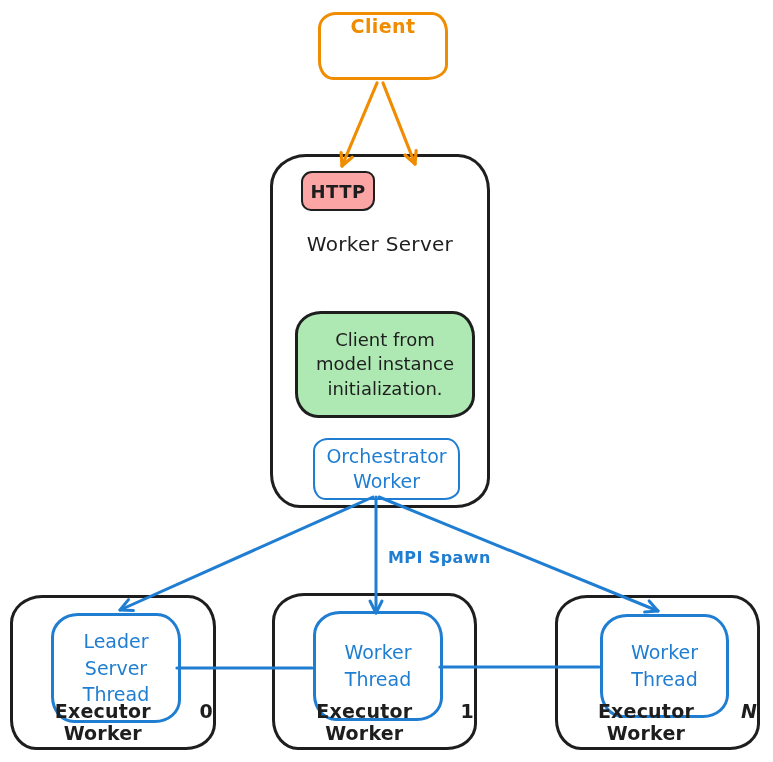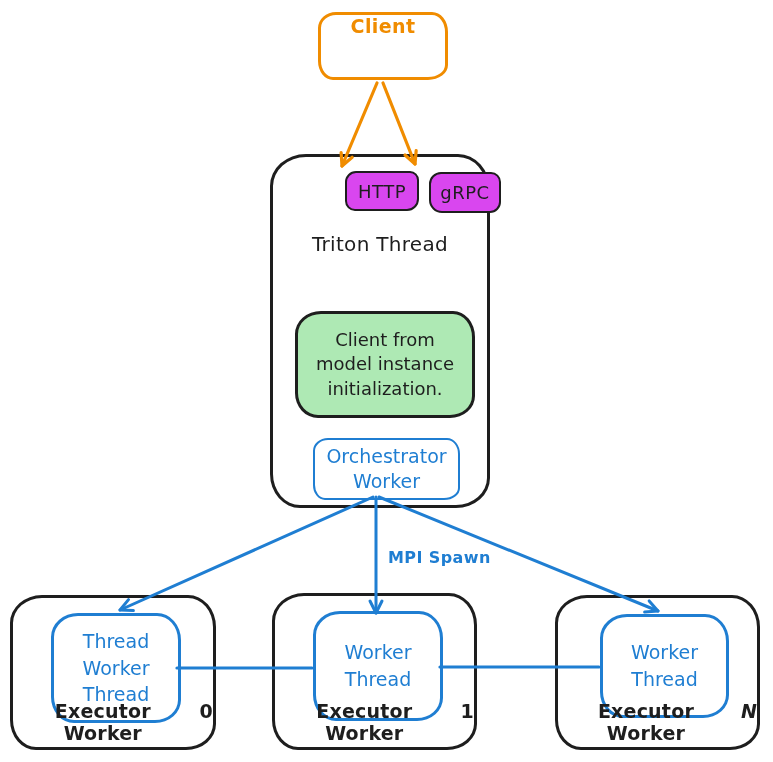--- a/index.html
+++ b/index.html
@@ -20,23 +20,23 @@
        display:flex;justify-content:center;text-align:center;}
   
   .client{left:318px;top:12px;width:130px;height:68px;
           border:3.2px solid var(--orange);color:var(--orange);
           border-radius:18px 16px 20px 15px / 16px 20px 15px 19px;
           font-size:19px;font-weight:bold;letter-spacing:.4px;}
   
   .triton{left:270px;top:154px;width:220px;height:354px;
           border-radius:36px 32px 34px 30px / 32px 36px 30px 34px;
           display:block;}
-  .proto{position:absolute;background:#d946ef;border:2.6px solid var(--ink);
+  .proto{position:absolute;background:#fca5a5;border:2.6px solid var(--ink);
          display:flex;align-items:center;justify-content:center;
-         font-size:18px;font-weight:normal;letter-spacing:.5px;margin-left:44px;}
+         font-size:18px;font-weight:bold;letter-spacing:.5px;}
   .http{left:28px;top:14px;width:74px;height:40px;border-radius:11px 9px 12px 10px;}
   .grpc{left:112px;top:15px;width:72px;height:41px;border-radius:12px 10px 11px 13px;}
   .triton-title{position:absolute;left:0;top:74px;width:100%;text-align:center;
                 font-size:20px;line-height:1.35;letter-spacing:.3px;}
   .note{position:absolute;left:22px;top:154px;width:180px;height:107px;
         background:var(--note-fill);border:3px solid var(--ink);
         border-radius:26px 22px 25px 23px / 23px 26px 22px 25px;
         display:flex;align-items:center;justify-content:center;text-align:center;
         font-size:18px;line-height:1.35;padding:4px 8px;}
   .orch{position:absolute;left:40px;top:281px;width:147px;height:62px;
@@ -72,39 +72,36 @@
 <div class="canvas">
 
   <div class="box client">
     <span>Client</span>
   </div>
 
   <div class="box triton">
     <div class="proto http">
       <span>HTTP</span>
     </div>
-    <div class="proto grpc">
-      <span>gRPC</span>
-    </div>
     <div class="triton-title">
-      <div>Triton Thread</div>
+      <div>Worker Server</div>
     </div>
     <div class="note">
       <span>Client from model instance initialization.</span>
     </div>
     <div class="orch">
       <span>Orchestrator Worker</span>
     </div>
   </div>
 
   <div class="mpi-label">MPI Spawn</div>
 
   <div class="box worker worker0">
     <div class="thread">
-      <span>Thread Worker Thread</span>
+      <span>Leader Server Thread</span>
     </div>
     <div class="worker-name">
       <span>Executor Worker</span>
       <span>0</span>
     </div>
   </div>
 
   <div class="box worker worker1">
     <div class="thread">
       <span>Worker Thread</span>

